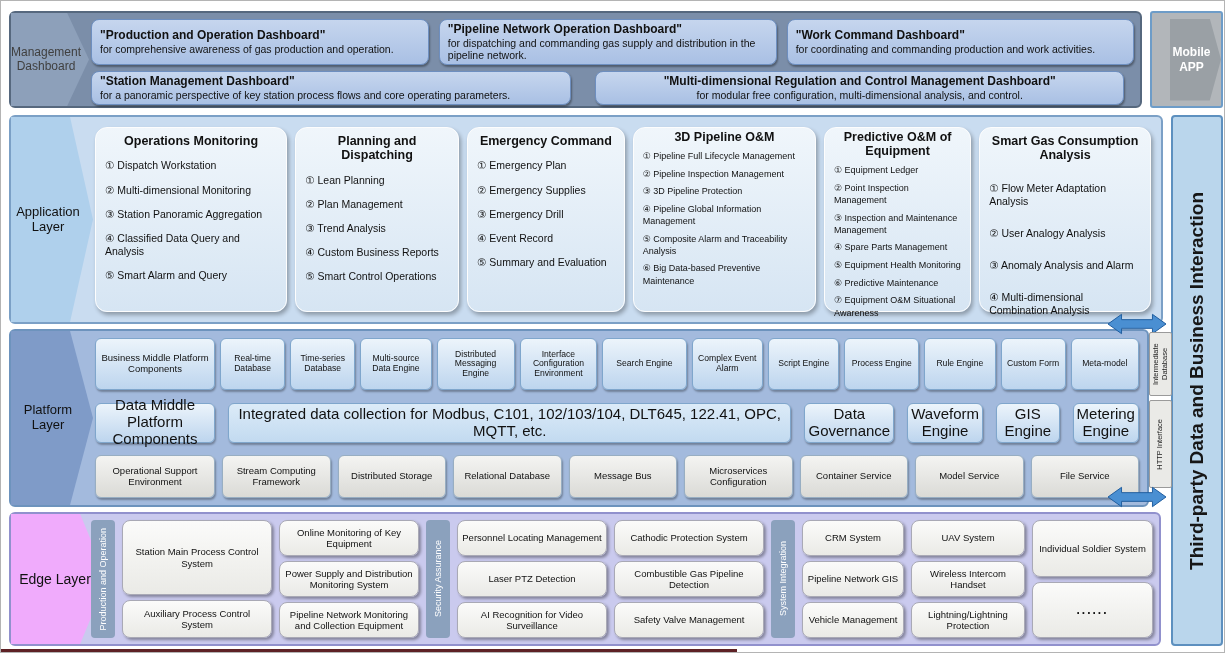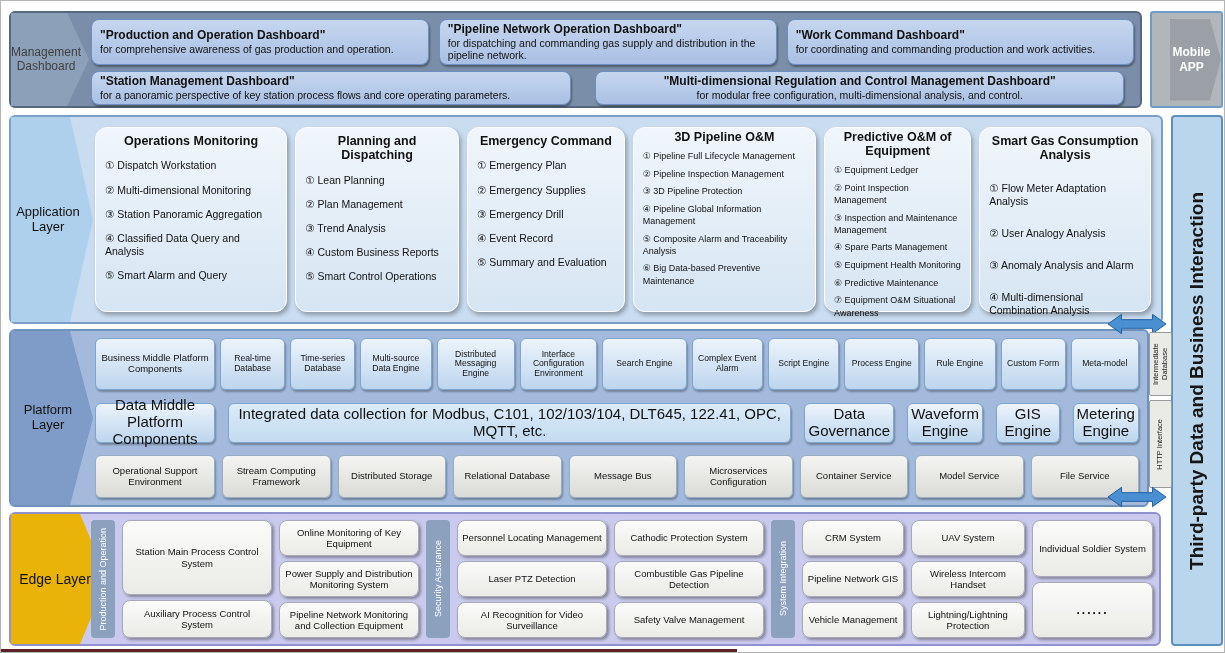--- a/index.html
+++ b/index.html
@@ -55,21 +55,21 @@
   .p-row1 { height:52px; }
   .p-row2 { height:40px; gap:13px; }
   .p-row3 { height:43px; gap:7px; }
   .p-wide { flex:1 1 505px; background:linear-gradient(#dcebf8,#c2daf0); font-size:9.5px; }
   .p-gray { background:linear-gradient(#f4f4f2,#dadad6); border:1px solid #98aec2; font-size:9.5px; }
   .p-row2 .p-box { font-size:15px; }
   .p-row3 .p-box { font-size:9.5px;text-align:center; }
 
   
   .edge { left:8px; top:511px; width:1152px; height:134px; background:#cacaee; border:2px solid #9191cd; }
-  .edge-label { width:96px; background:#eab308; color:#111; font-size:14px; }
+  .edge-label { width:96px; background:#f0abfc; color:#111; font-size:14px; }
   .edge-content { position:absolute; left:80px; right:6px; top:6px; bottom:6px; display:flex; gap:7px; }
   .v-bar { flex:0 0 24px; background:#8ba1bd; border-radius:4px; display:flex; align-items:center; justify-content:center; }
   .v-bar span { writing-mode:vertical-rl; transform:rotate(180deg); color:#fff; font-size:9px; white-space:nowrap; }
   .e-col { display:flex; flex-direction:column; gap:5px; }
   .e-box { background:linear-gradient(#fbfbfa,#eaeae6); border:1px solid #a9a9b5; border-radius:8px;
            box-shadow:2px 2px 3px rgba(0,0,0,.35); display:flex; align-items:center; justify-content:center;
            text-align:center; font-size:9.5px; line-height:1.2; padding:2px 4px; flex:1; }
   .e-box.tall { flex:2.2; }
   .dots { font-weight:bold; letter-spacing:2px; font-size:12px; }
 

